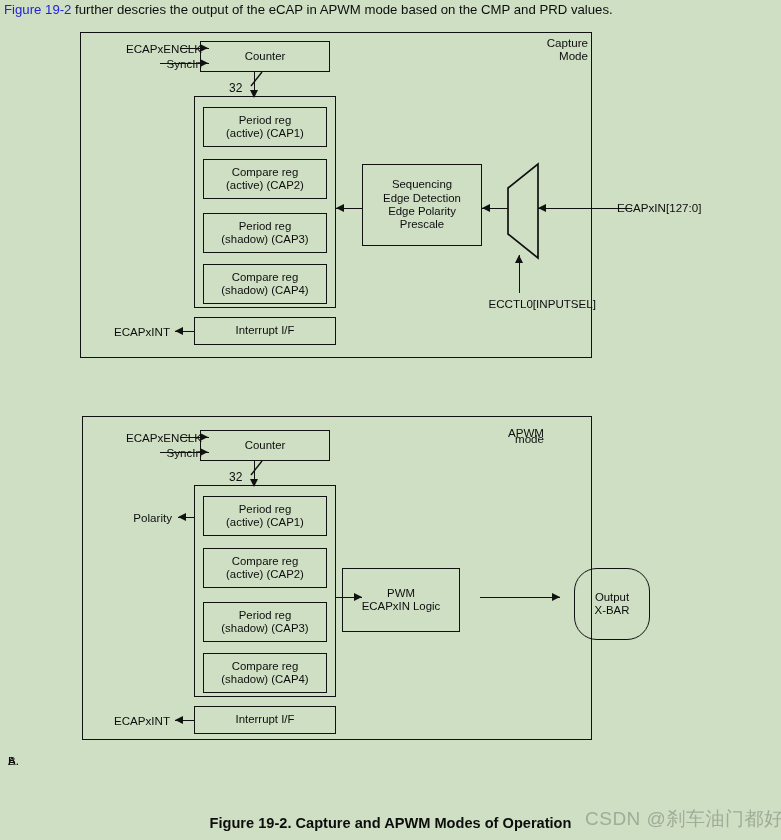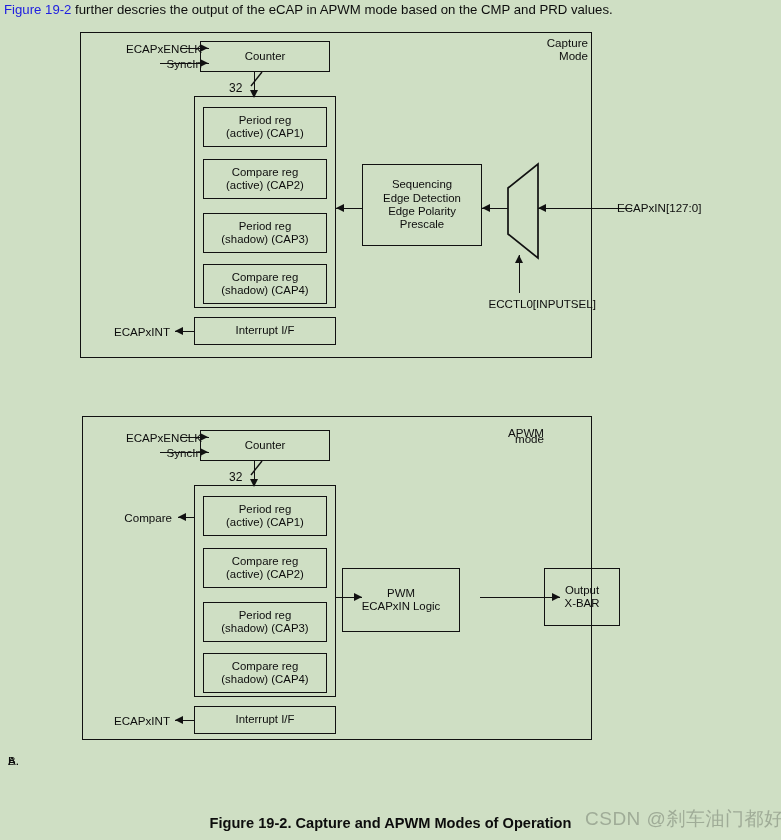--- a/index.html
+++ b/index.html
@@ -219,21 +219,21 @@
   </div>
   <div class="box" style="left:203px;top:653px;width:124px;height:40px;">
     <span>
       <span>Compare reg</span><br>
       <span>(shadow) (CAP4)</span>
     </span>
   </div>
 
   <div class="h-line" style="left:178px;top:517px;width:17px;"></div>
   <div class="arr arr-l" style="left:178px;top:512.5px;"></div>
-  <div class="lbl r" style="left:90px;top:511px;width:82px;">Compare</div>
+  <div class="lbl r" style="left:90px;top:511px;width:82px;">Polarity</div>
 
   <div class="box" style="left:194px;top:706px;width:142px;height:28px;">
     <span>Interrupt I/F</span>
   </div>
   <div class="h-line" style="left:175px;top:720px;width:20px;"></div>
   <div class="arr arr-l" style="left:175px;top:715.5px;"></div>
   <div class="lbl r" style="left:90px;top:714px;width:80px;">ECAPxINT</div>
 
   <div class="h-line" style="left:336px;top:597px;width:26px;"></div>
   <div class="arr arr-r" style="left:354px;top:592.5px;"></div>
@@ -241,21 +241,21 @@
   <div class="box" style="left:342px;top:568px;width:118px;height:64px;">
     <span>
       <span>PWM</span><br>
       <span>ECAPxIN Logic</span>
     </span>
   </div>
 
   <div class="h-line" style="left:480px;top:597px;width:80px;"></div>
   <div class="arr arr-r" style="left:552px;top:592.5px;"></div>
 
-  <div class="box" style="left:544px;top:568px;width:76px;height:58px;">
+  <div class="box" style="left:574px;top:568px;width:76px;height:72px;border-radius:23px;">
     <span>
       <span>Output</span><br>
       <span>X-BAR</span>
     </span>
   </div>
 
   <div class="notes">
     <div class="note">
       <span class="mk">A.</span>
     </div>

